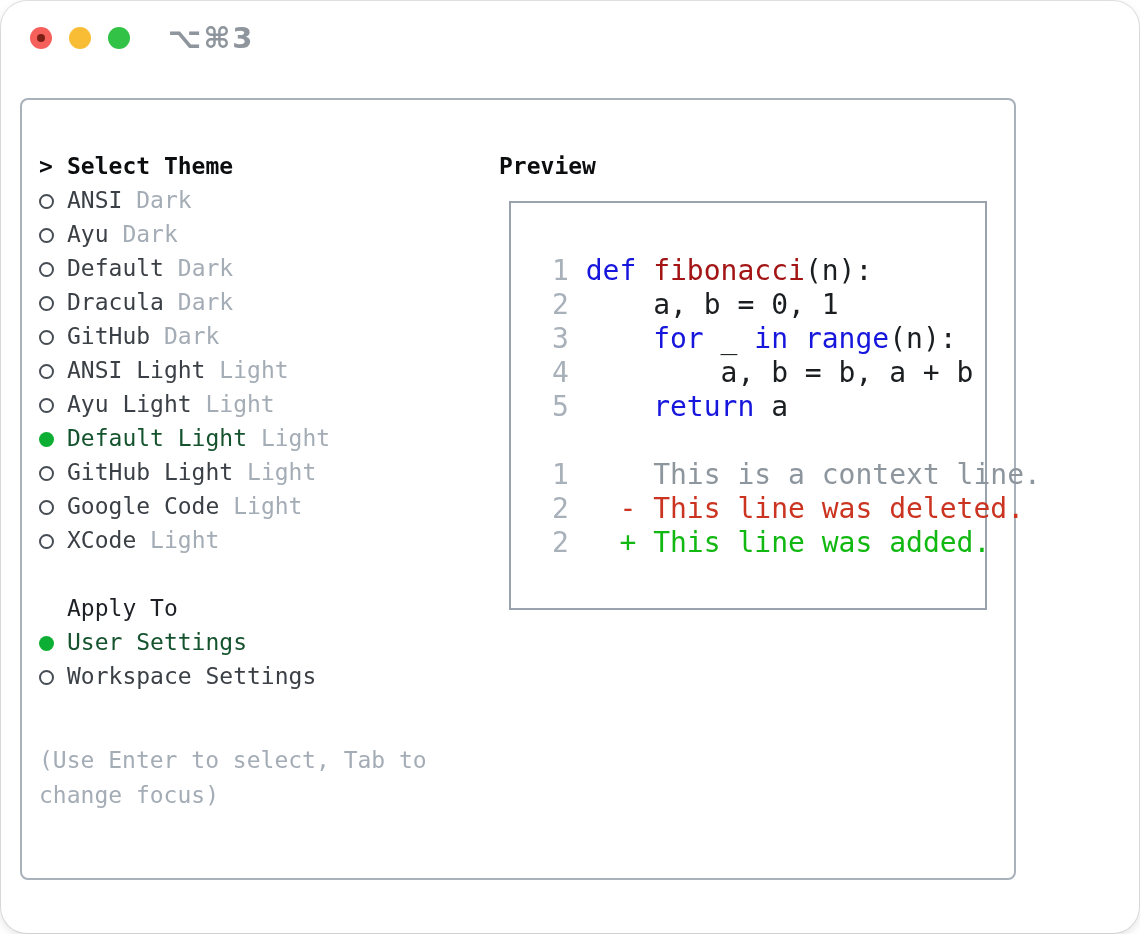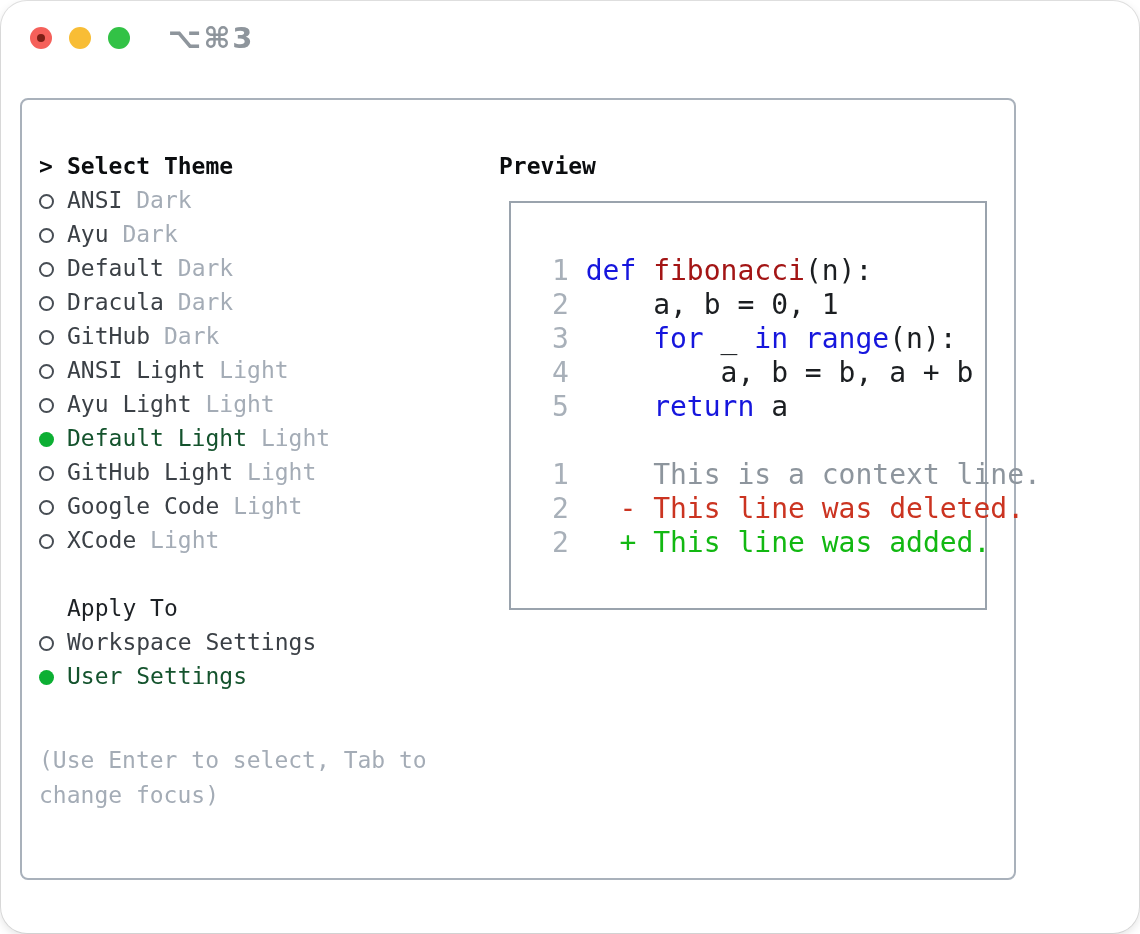--- a/index.html
+++ b/index.html
@@ -74,22 +74,22 @@
         <div class="row"><span class="cell"><span class="radio"></span></span><span>ANSI Light</span> <span class="variant">Light</span></div>
         <div class="row"><span class="cell"><span class="radio"></span></span><span>Ayu Light</span> <span class="variant">Light</span></div>
         <div class="row"><span class="cell"><span class="radio sel"></span></span><span class="sel-text">Default Light</span> <span class="variant">Light</span></div>
         <div class="row"><span class="cell"><span class="radio"></span></span><span>GitHub Light</span> <span class="variant">Light</span></div>
         <div class="row"><span class="cell"><span class="radio"></span></span><span>Google Code</span> <span class="variant">Light</span></div>
         <div class="row"><span class="cell"><span class="radio"></span></span><span>XCode</span> <span class="variant">Light</span></div>
       </div>
     <div class="spacer"></div>
     <div class="row"><span class="cell"></span><span class="subhdr">Apply To</span></div>
     <div id="apply-list">
+        <div class="row"><span class="cell"><span class="radio sel"></span></span><span class="sel-text">User Settings</span></div>
         <div class="row"><span class="cell"><span class="radio"></span></span><span>Workspace Settings</span></div>
-        <div class="row"><span class="cell"><span class="radio sel"></span></span><span class="sel-text">User Settings</span></div>
       </div>
     <div class="spacer"></div>
     <div class="help">(Use Enter to select, Tab to change focus)</div>
   </div>
 
   <div class="preview-title">Preview</div>
 
   <div class="preview-box">
     <div class="codewrap">
       <div id="code-lines">

